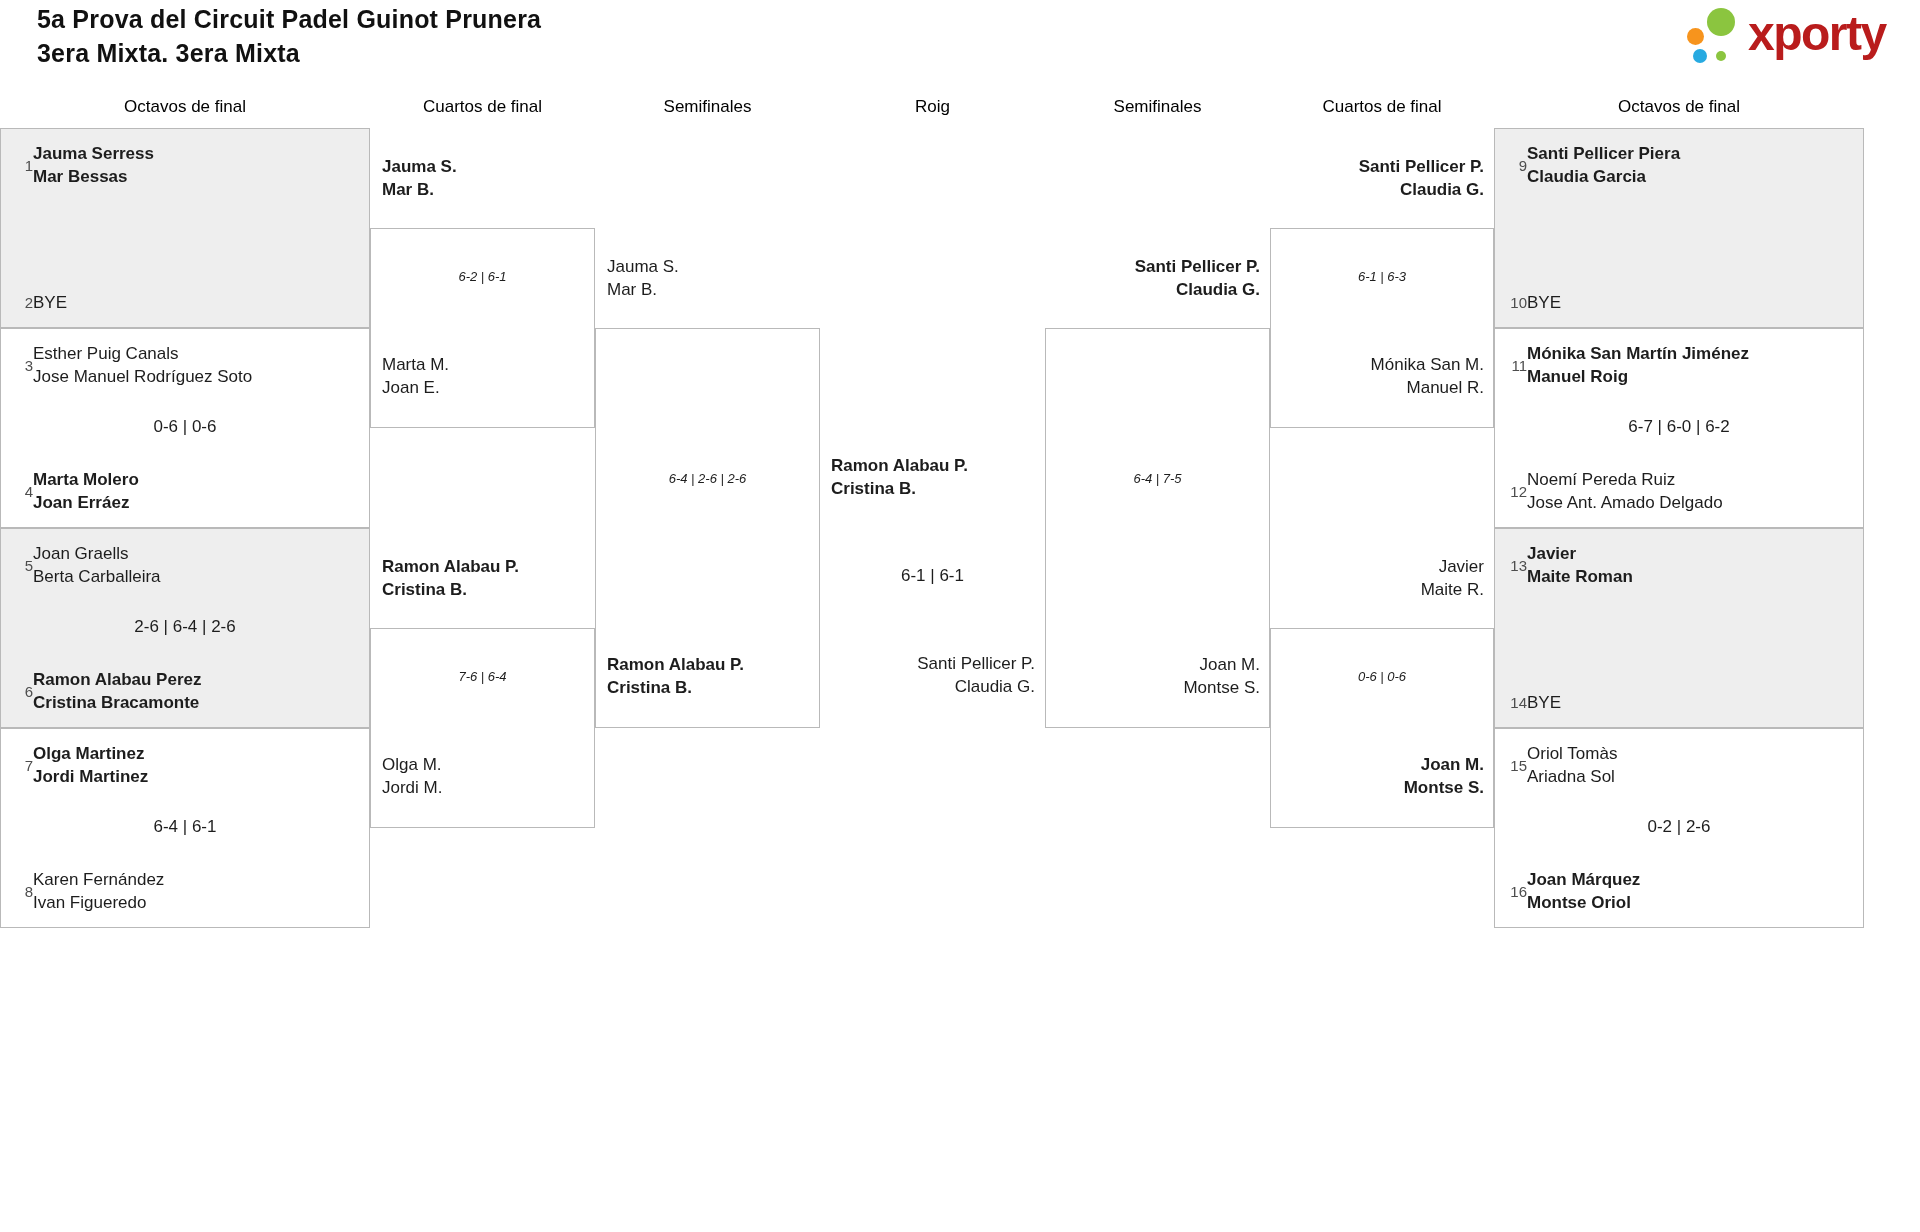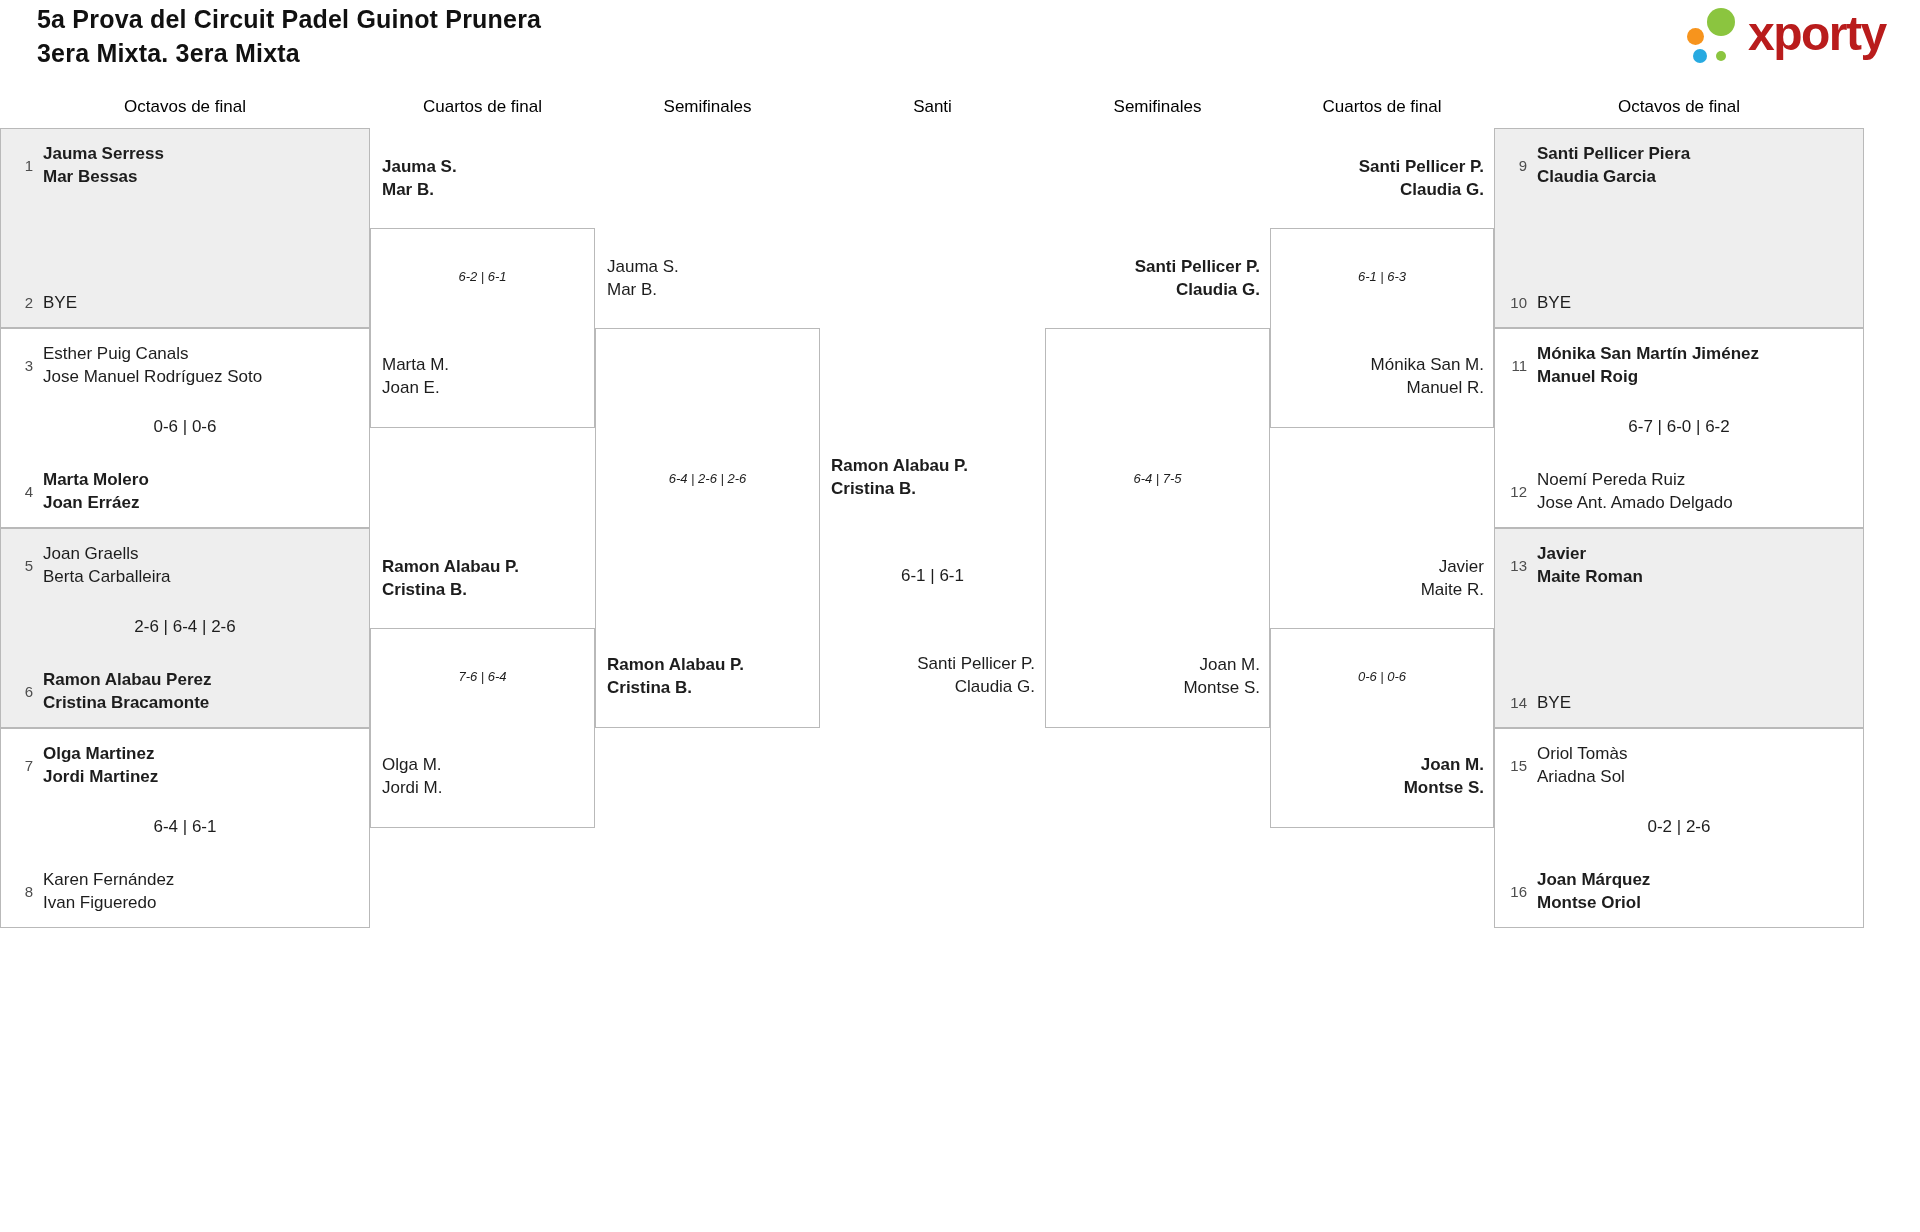--- a/index.html
+++ b/index.html
@@ -21,21 +21,21 @@
   .logo-text { font-size:48px; font-weight:700; color:#b91c1c; letter-spacing:-1.5px; line-height:1; padding-bottom:6px; }
 
   .rhead { position:absolute; top:97px; text-align:center; font-size:17px; color:#000; }
 
   
   .obox { position:absolute; width:370px; height:200px; border:1px solid #b9b9b9; background:#fff;
           display:flex; flex-direction:column; justify-content:space-between; padding:13px 0; }
   .obox.gray { background:#eeeeee; }
   .team { display:flex; align-items:center; }
   .seed { width:32px; flex:none; text-align:right; font-size:15px; color:#4d4d4d; }
-  .tname { margin-left:10px; font-size:17px; line-height:23px; white-space:pre-line; }
+  .tname { font-size:17px; line-height:23px; white-space:pre-line; }
   .oscore { text-align:center; font-size:17px; min-height:23px; }
 
   
   .mbox { position:absolute; border:1px solid #b9b9b9; }
   .entrant { position:absolute; left:11px; font-size:17px; line-height:23px; white-space:pre-line; }
   .entrant.top { bottom:calc(100% + 28px); }
   .entrant.bot { bottom:28px; }
   .mbox.rside .entrant { left:auto; right:9px; text-align:right; }
   .mscore { position:absolute; top:40px; left:0; right:0; text-align:center; font-size:13px;font-style:italic; }
   .mbox.sf .mscore { top:142px; }
@@ -63,21 +63,21 @@
       <span class="dot orange"></span>
       <span class="dot blue"></span>
       <span class="dot g-small"></span>
     </div>
     <div class="logo-text">xporty</div>
   </div>
 
   <div class="rhead" style="left:0;width:370px">Octavos de final</div>
   <div class="rhead" style="left:370px;width:225px">Cuartos de final</div>
   <div class="rhead" style="left:595px;width:225px">Semifinales</div>
-  <div class="rhead" style="left:820px;width:225px">Santi</div>
+  <div class="rhead" style="left:820px;width:225px">Roig</div>
   <div class="rhead" style="left:1045px;width:225px">Semifinales</div>
   <div class="rhead" style="left:1270px;width:224px">Cuartos de final</div>
   <div class="rhead" style="left:1494px;width:370px">Octavos de final</div>
 
   <div class="obox gray" style="left:0;top:128px">
     <div class="team">
       <span class="seed">1</span>
       <span class="tname bold">Jauma Serress
 Mar Bessas</span>
     </div>

